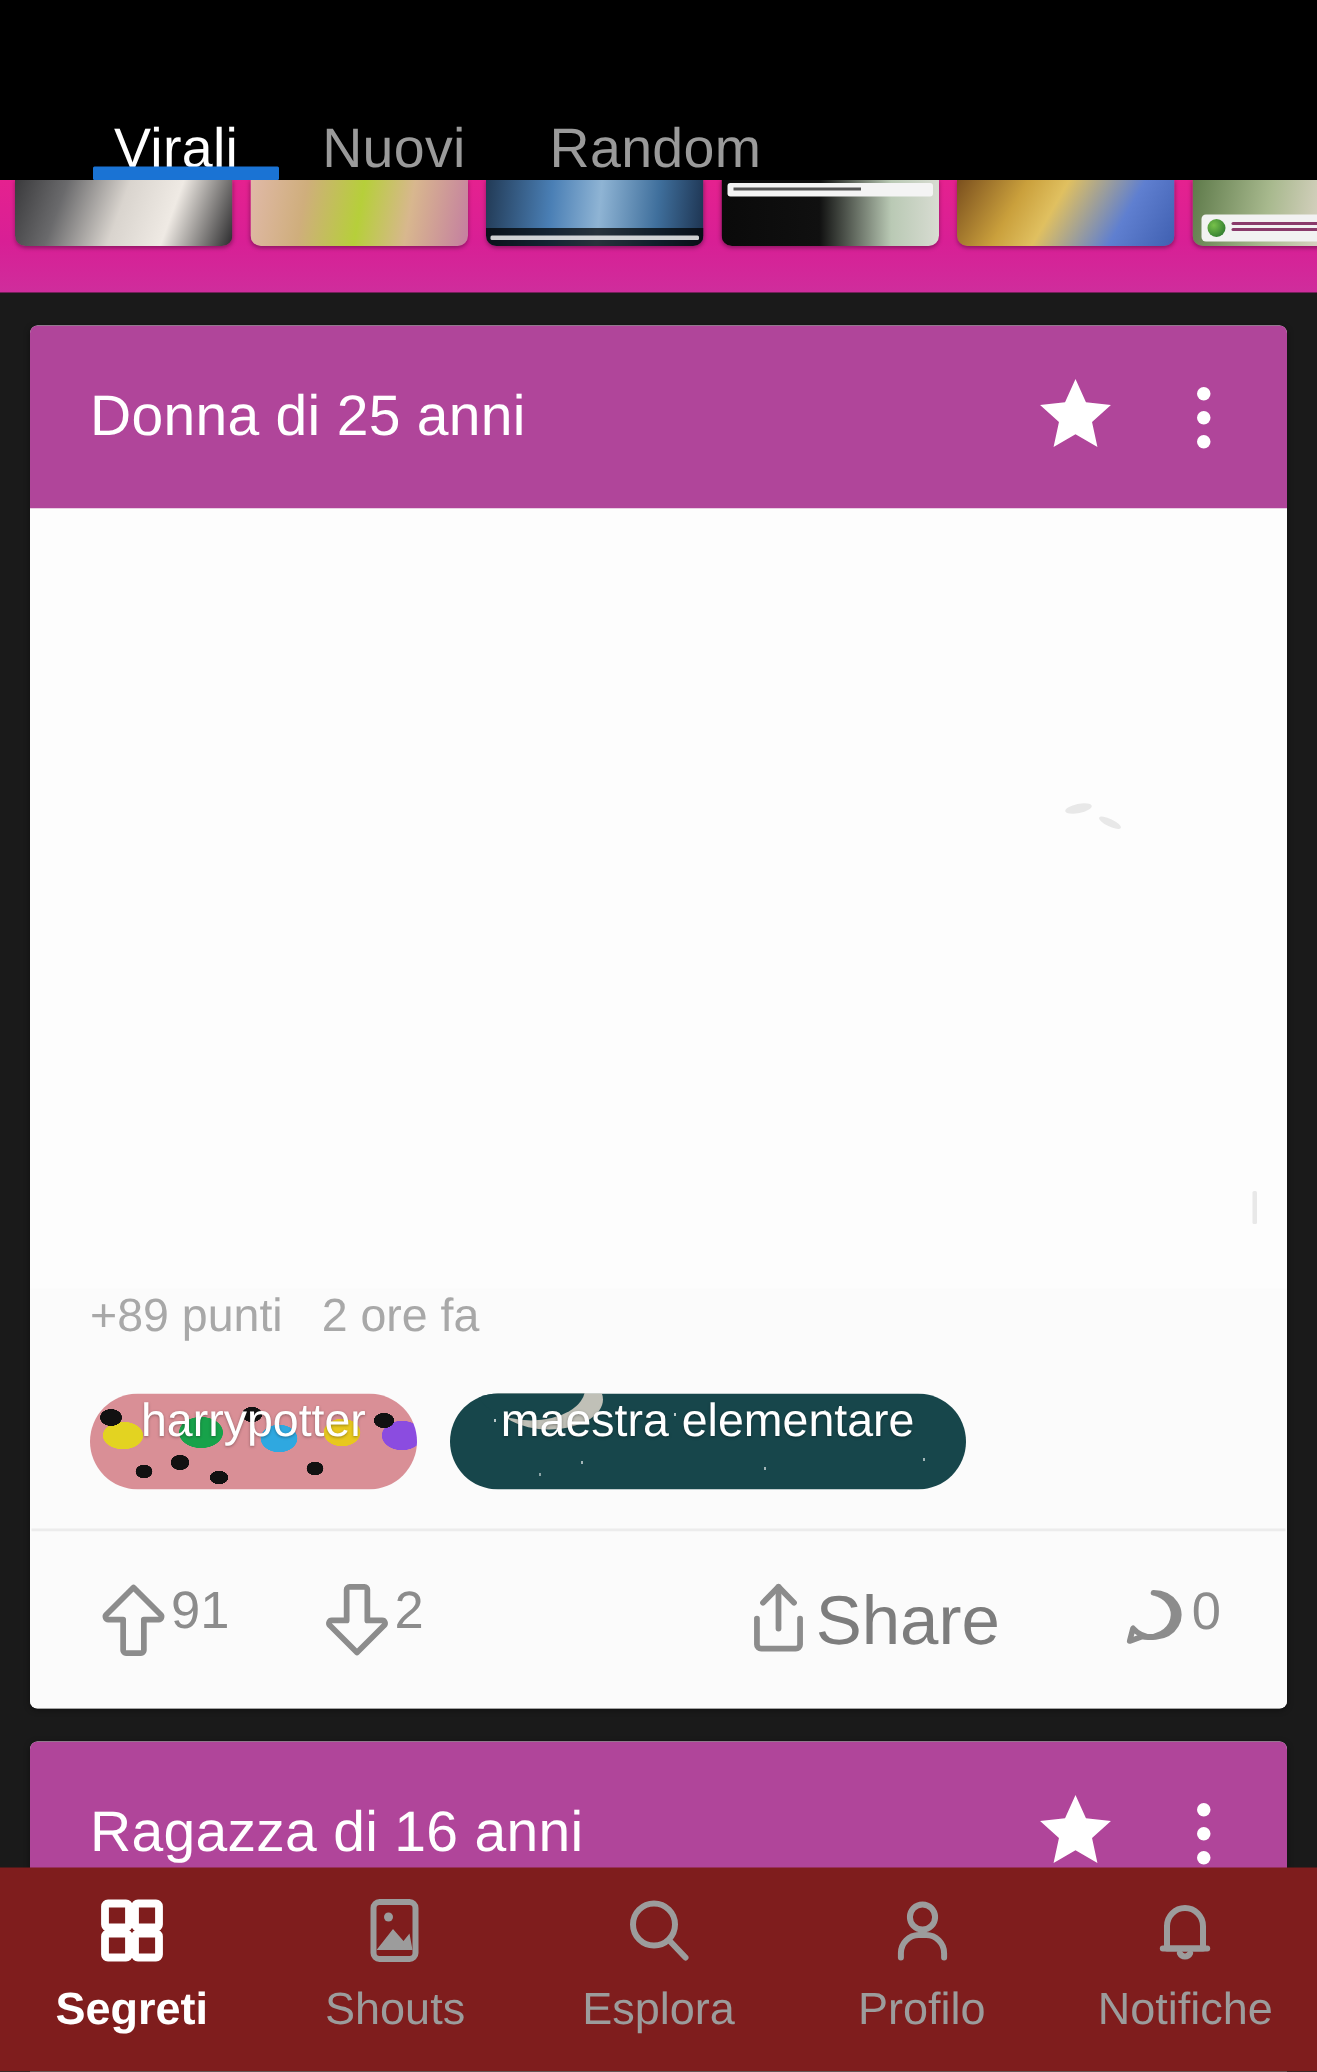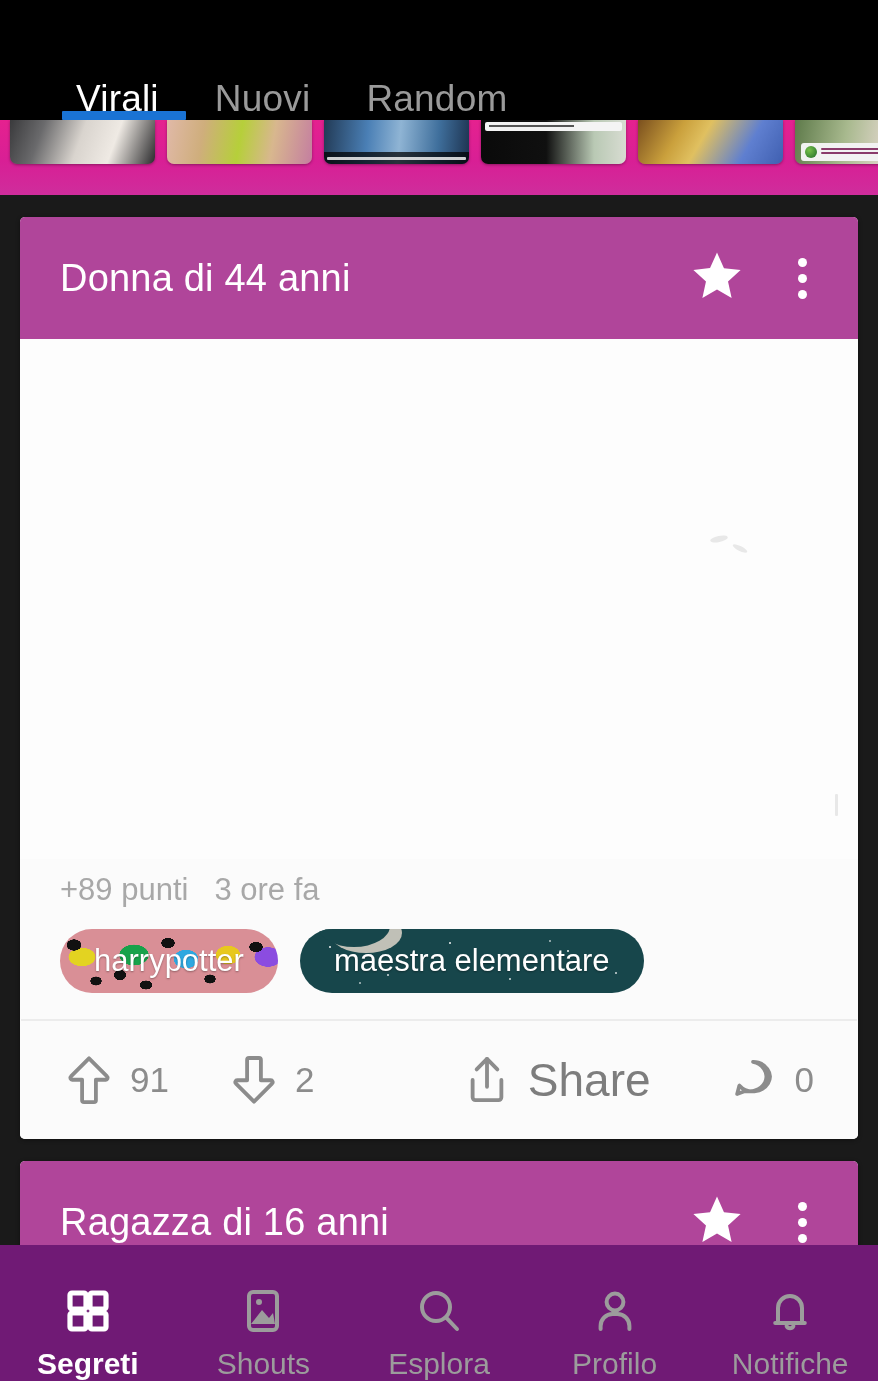--- a/index.html
+++ b/index.html
@@ -259,42 +259,41 @@
     white-space: pre-wrap;
   }
 
   .artifact { position: absolute; background: #e8e8e8; border-radius: 50%; }
   .a1 { top: 197px; left: 690px; width: 18px; height: 6px; transform: rotate(-12deg); }
   .a2 { top: 207px; left: 712px; width: 16px; height: 5px; transform: rotate(26deg); }
   .a3 { top: 455px; left: 815px; width: 3px;  height: 22px; border-radius: 1px; }
 
   .meta {
     display: flex;
-    align-items: center;
     gap: 26px;
     padding: 0 0 0 40px;
     height: 62px;
   }
   .meta span {
     font-size: 31px;
     color: #a8a8a8;
   }
 
   .tags {
     display: flex;
     align-items: center;
     gap: 22px;
     padding: 8px 0 26px 40px;
   }
 
   .chip {
     height: 64px;
     border-radius: 34px;
     display: flex;
-    align-items: center;
+    align-items: flex-start;
     justify-content: center;
     padding: 0 34px;
     position: relative;
     overflow: hidden;
     cursor: pointer;
   }
   .chip-label {
     font-size: 31px;
     color: #ffffff;
     white-space: nowrap;
@@ -363,22 +362,21 @@
   .actions {
     height: 118px;
     display: flex;
     align-items: center;
     padding: 0 44px 0 46px;
     background: #fbfbfb;
   }
 
   .act {
     display: flex;
-    align-items: center;
-    gap: 18px;
+    gap: 2px;
     cursor: pointer;
   }
   .act-count {
     font-size: 35px;
     color: #8c8c8c;
   }
   .act-text {
     font-size: 46px;
     color: #7d7d7d;
   }
@@ -387,23 +385,23 @@
   .gap-b  { width: 78px; }
 
   .act svg { display: block; }
 
   
   .bottomnav {
     position: absolute;
     left: 0; bottom: 0;
     width: 878px;
     height: 136px;
-    background: #701a75;
-    display: flex;
-    align-items: flex-end;
+    background: #7f1d1d;
+    display: flex;
+    align-items: flex-start;
     padding-top: 16px;
     z-index: 50;
   }
 
   .navitem {
     flex: 1;
     display: flex;
     flex-direction: column;
     align-items: center;
     gap: 10px;
@@ -488,21 +486,21 @@
       </div>
 
     </div>
   </div>
 
   <div class="feed">
 
     <div class="card">
 
       <div class="card-header">
-        <div class="card-title">Donna di 44 anni</div>
+        <div class="card-title">Donna di 25 anni</div>
 
         <div class="star-btn">
           <span>
             <svg viewBox="0 0 24 24" aria-hidden="true">
               <path d="M12 1.6 l3.1 6.9 7.4 .8 -5.6 5.1 1.6 7.4 -6.5 -3.8 -6.5 3.8 1.6 -7.4 -5.6 -5.1 7.4 -.8 Z" fill="#ffffff"></path>
             </svg>
           </span>
         </div>
 
         <div class="menu-btn">
@@ -514,21 +512,21 @@
 
       <div class="card-body">
         <div class="body-text"></div>
         <span class="artifact a1"></span>
         <span class="artifact a2"></span>
         <span class="artifact a3"></span>
       </div>
 
       <div class="meta">
         <span>+89 punti</span>
-        <span>3 ore fa</span>
+        <span>2 ore fa</span>
       </div>
 
       <div class="tags">
         <div class="chip chip-leopard">
           <span class="chip-label">harrypotter</span>
         </div>
         <div class="chip chip-night">
           <span class="chip-label">maestra elementare</span>
         </div>
       </div>

